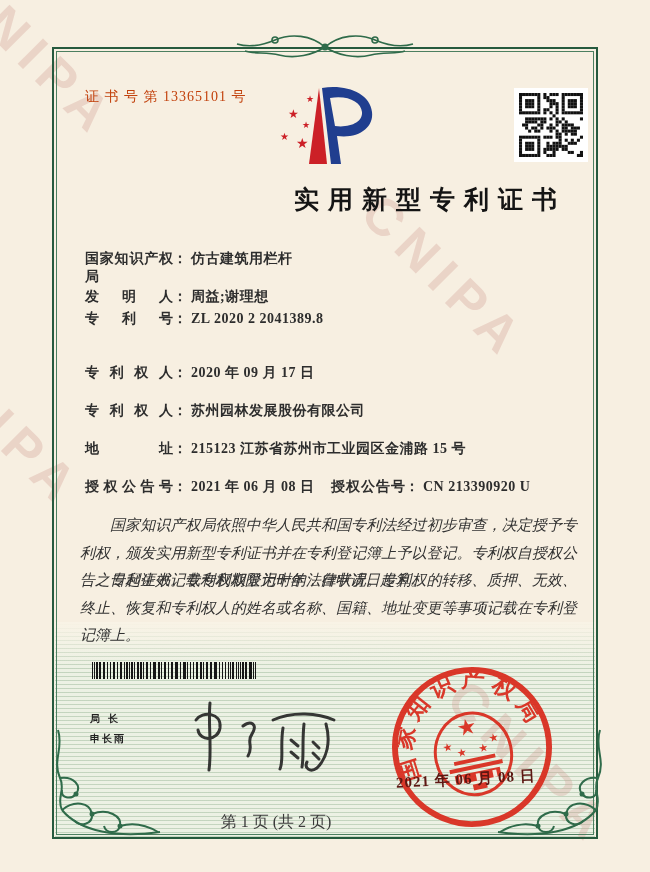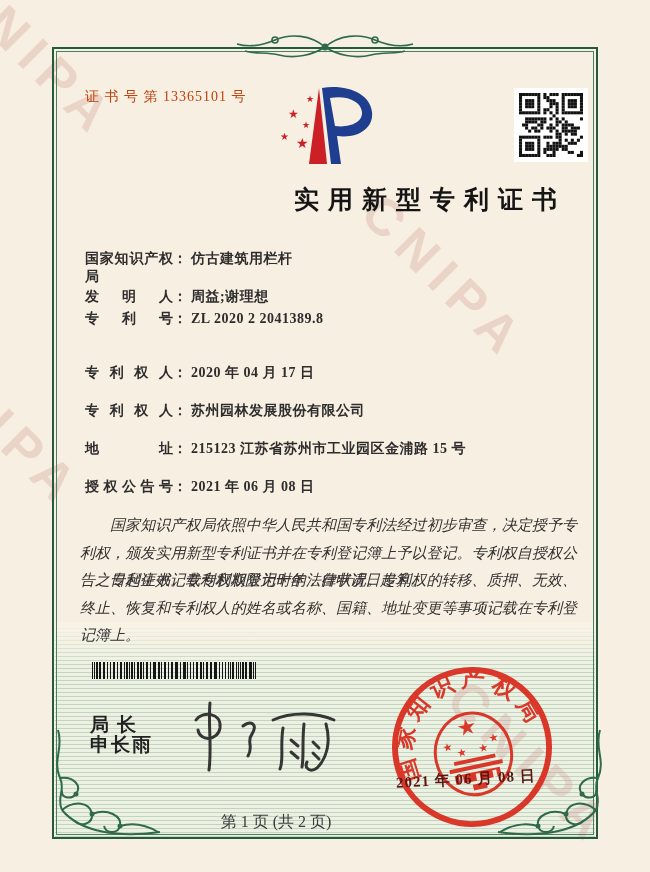--- a/index.html
+++ b/index.html
@@ -37,21 +37,21 @@
   .fcolon{display:inline-block;margin:0 4px 0 0;}
   .fvalue{letter-spacing:.5px;}
   .pair2{position:absolute;left:246px;top:0;white-space:nowrap;}
   .pair2 .flabel{width:74px;}
 
   .body-par{left:80px;width:497px;font-size:15px;line-height:27.5px;
             color:#313131;text-align:justify;text-indent:2em;font-style:italic;}
 
   .barcode-box{left:92px;top:662px;width:166px;height:17px;}
 
-  .signer{left:90px;font-size:19px;font-weight:bold;color:#222;
+  .signer{left:90px;font-size:10px;font-weight:bold;color:#222;
           font-family:Liberation Serif, serif;z-index:4;}
   .signer.t{top:712px;letter-spacing:8px;}
   .signer.n{top:732px;letter-spacing:2px;}
 
   .signature{left:188px;top:698px;z-index:4;}
 
   .seal{left:387px;top:662px;width:170px;height:170px;z-index:5;
         transform:rotate(-12deg);opacity:.93;}
   .seal-date{left:396px;top:770px;z-index:6;font-size:15px;font-weight:bold;
         color:#5c1712;letter-spacing:1px;transform:rotate(-3deg);white-space:nowrap;}
@@ -364,30 +364,33 @@
 <div class="abs content field-row" style="top:250px">
   <span class="flabel">国家知识产权局</span><span class="fcolon">：</span><span class="fvalue">仿古建筑用栏杆</span>
 </div>
 <div class="abs content field-row" style="top:288px">
   <span class="flabel">发明人</span><span class="fcolon">：</span><span class="fvalue">周益;谢理想</span>
 </div>
 <div class="abs content field-row" style="top:310px">
   <span class="flabel">专利号</span><span class="fcolon">：</span><span class="fvalue">ZL 2020 2 2041389.8</span>
 </div>
 <div class="abs content field-row" style="top:364px">
-  <span class="flabel">专利权人</span><span class="fcolon">：</span><span class="fvalue">2020 年 04 月 17 日</span>
+  <span class="flabel">专利权人</span><span class="fcolon">：</span><span class="fvalue">2020 年 09 月 17 日</span>
 </div>
 <div class="abs content field-row" style="top:402px">
   <span class="flabel">专利权人</span><span class="fcolon">：</span><span class="fvalue">苏州园林发展股份有限公司</span>
 </div>
 <div class="abs content field-row" style="top:440px">
   <span class="flabel">地址</span><span class="fcolon">：</span><span class="fvalue">215123 江苏省苏州市工业园区金浦路 15 号</span>
 </div>
 <div class="abs content field-row" style="top:478px">
   <span class="flabel">授权公告号</span><span class="fcolon">：</span><span class="fvalue">2021 年 06 月 08 日</span>
+  <span class="pair2">
+    <span class="flabel">授权公告号</span><span class="fcolon">：</span><span class="fvalue">CN 213390920 U</span>
+  </span>
 </div>
 
 <div class="abs content body-par" style="top:512px">国家知识产权局依照中华人民共和国专利法经过初步审查，决定授予专利权，颁发实用新型专利证书并在专利登记簿上予以登记。专利权自授权公告之日起生效。专利权期限为十年，自申请日起算。</div>
 <div class="abs content body-par" style="top:567px">专利证书记载专利权登记时的法律状况。专利权的转移、质押、无效、终止、恢复和专利权人的姓名或名称、国籍、地址变更等事项记载在专利登记簿上。</div>
 
 <div class="abs barcode-box content">
   <svg id="barcode" width="166" height="17" viewBox="0 0 166 17">
       <rect x="0" y="0" width="1" height="17" fill="#161616"></rect>
       <rect x="2" y="0" width="1" height="17" fill="#161616"></rect>
       <rect x="4" y="0" width="2" height="17" fill="#161616"></rect>

